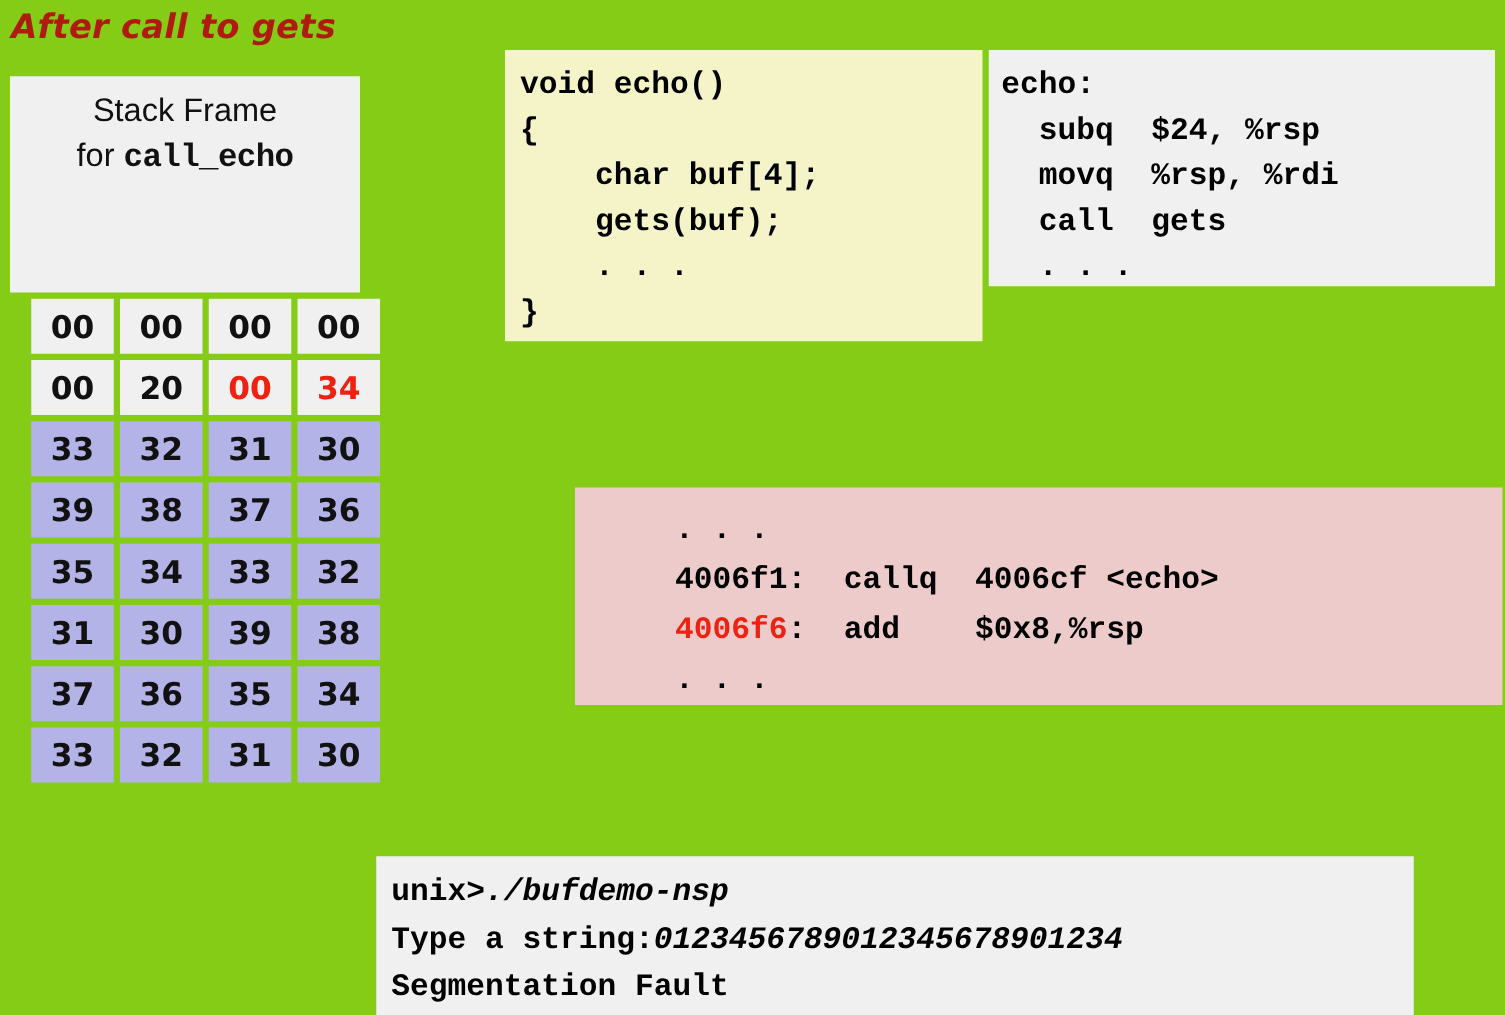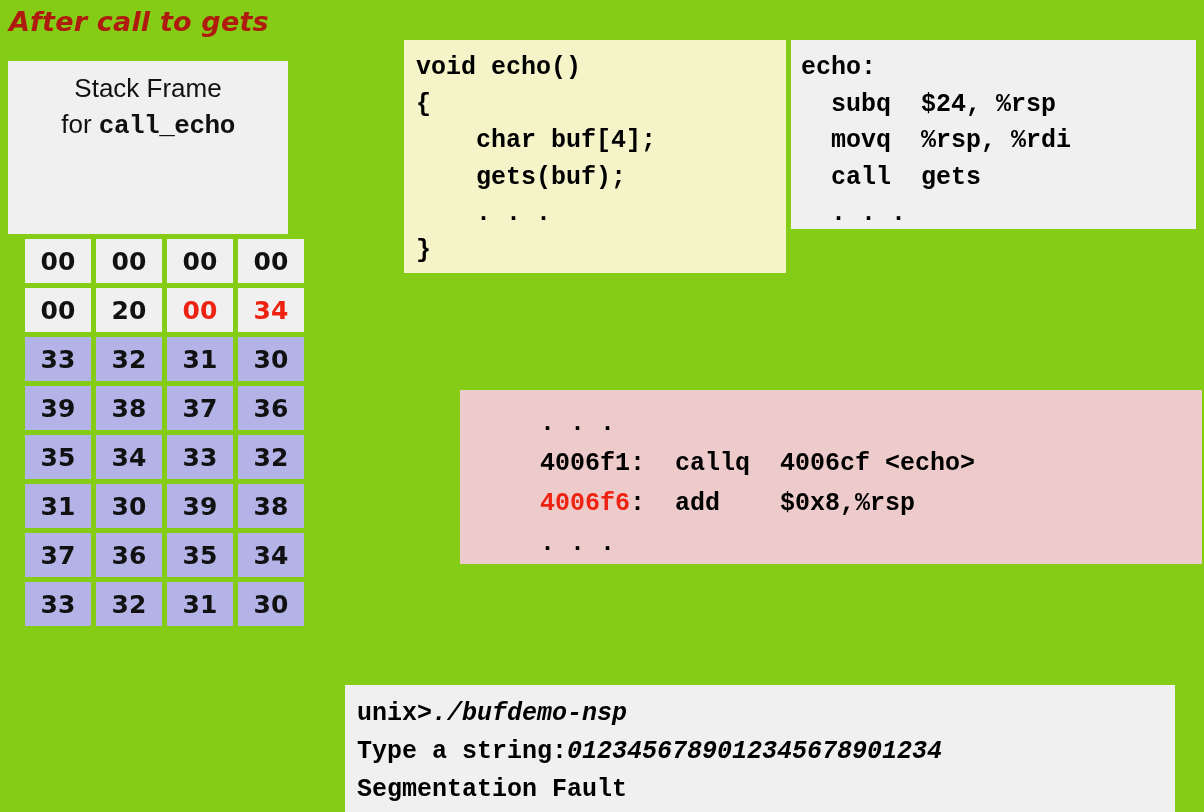--- a/index.html
+++ b/index.html
@@ -135,21 +135,20 @@
     height: 127px;
     background: #f0f0f0;
     box-sizing: border-box;
     padding: 10px 0 0 12px;
     font-family: "Liberation Mono", "DejaVu Sans Mono", monospace;
     font-weight: bold;
     font-size: 25px;
     line-height: 38px;
     color: #000000;
     white-space: pre;
-    margin-left: 44px;
   }
   #terminal .italic { font-style: italic; }
 </style>
 </head>
 <body>
 
 <div id="page">
 
   <div id="slide-title">After call to gets</div>
 

